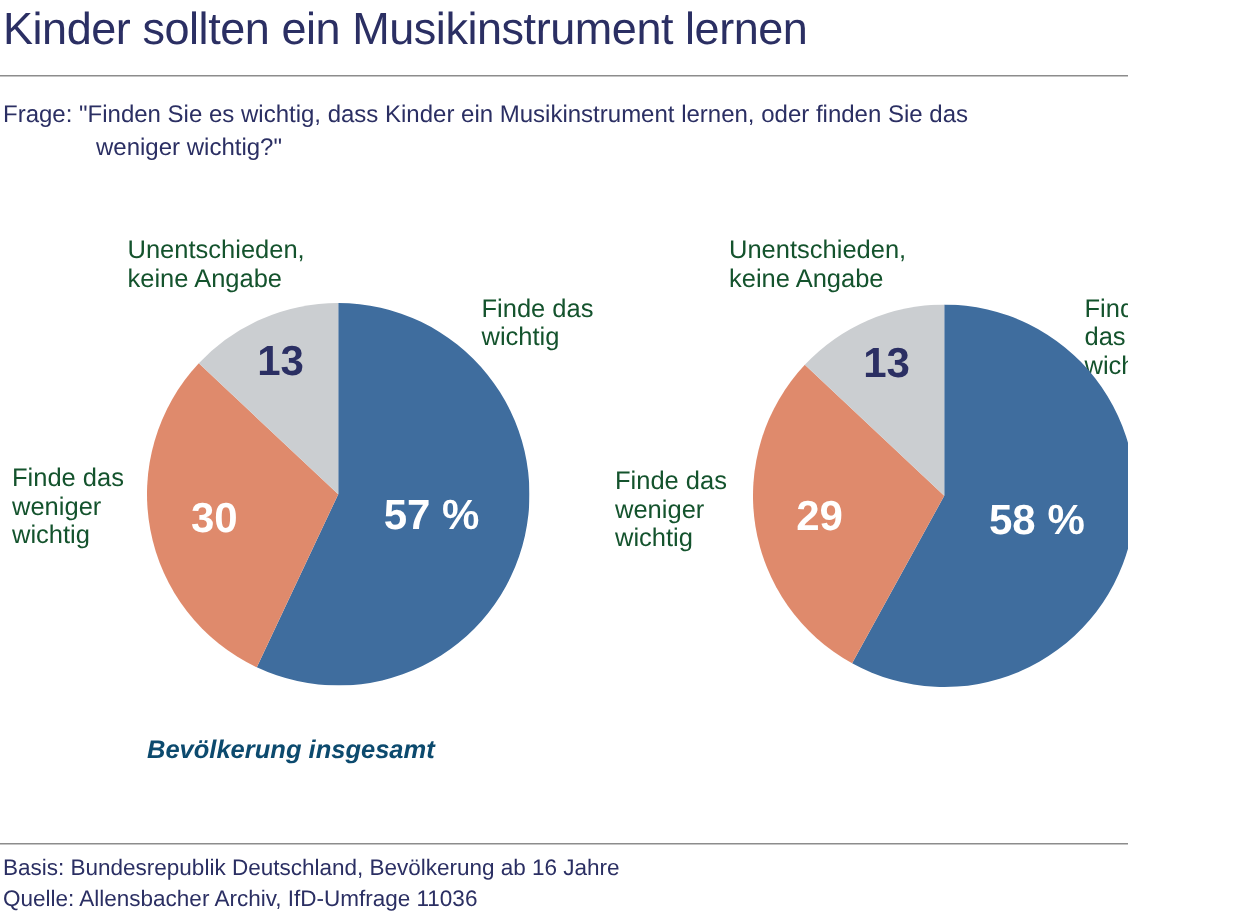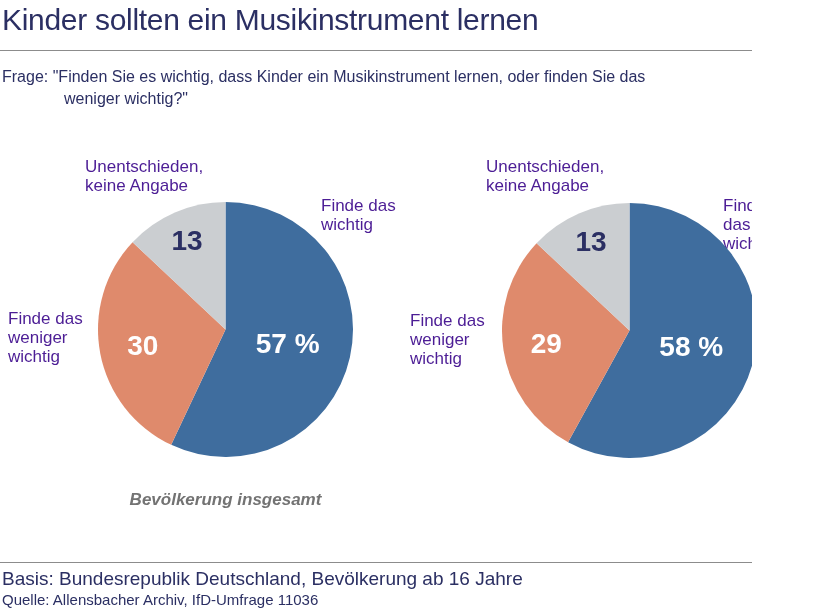--- a/index.html
+++ b/index.html
@@ -62,54 +62,54 @@
   .slice-value {
     font-family: "Liberation Sans", sans-serif;
     font-size: 28px;
     font-weight: bold;
   }
   .ext-label {
     position: absolute;
     font-size: 17px;
     line-height: 19px;
     white-space: pre-line;
-    color: #4c1d95;
+    color: #14532d;
   }
   .lbl-unentschieden-l { left: 85px;  top: 157px; }
   .lbl-wichtig-l       { left: 321px; top: 196px; }
   .lbl-weniger-l       { left: 8px;   top: 309px; }
   .lbl-unentschieden-r { left: 486px; top: 157px; }
   .lbl-wichtig-r       { left: 723px; top: 196px; }
   .lbl-weniger-r       { left: 410px; top: 311px; }
   .caption {
     position: absolute;
     width: 255px;
-    text-align: center;
+    text-align: left;
     font-size: 17px;
     font-weight: bold;
     font-style: italic;
     line-height: 21px;
     white-space: pre-line;
-    color: #737373;
+    color: #0c4a6e;
   }
   .caption.left  { left: 98px;  top: 489px; }
   .caption.right { left: 502px; top: 489px; }
   .footer-divider {
     position: absolute;
     left: 0;
     top: 562px;
     width: 834px;
     height: 0;
     border-top: 1px solid #8c8c8c;
   }
   .basis-text {
     position: absolute;
     left: 2px;
     top: 568px;
-    font-size: 19px;
+    font-size: 15px;
     line-height: 21px;
     white-space: nowrap;
   }
   .quelle-text {
     position: absolute;
     left: 2px;
     top: 589px;
     font-size: 15px;
     line-height: 21px;
     white-space: nowrap;

